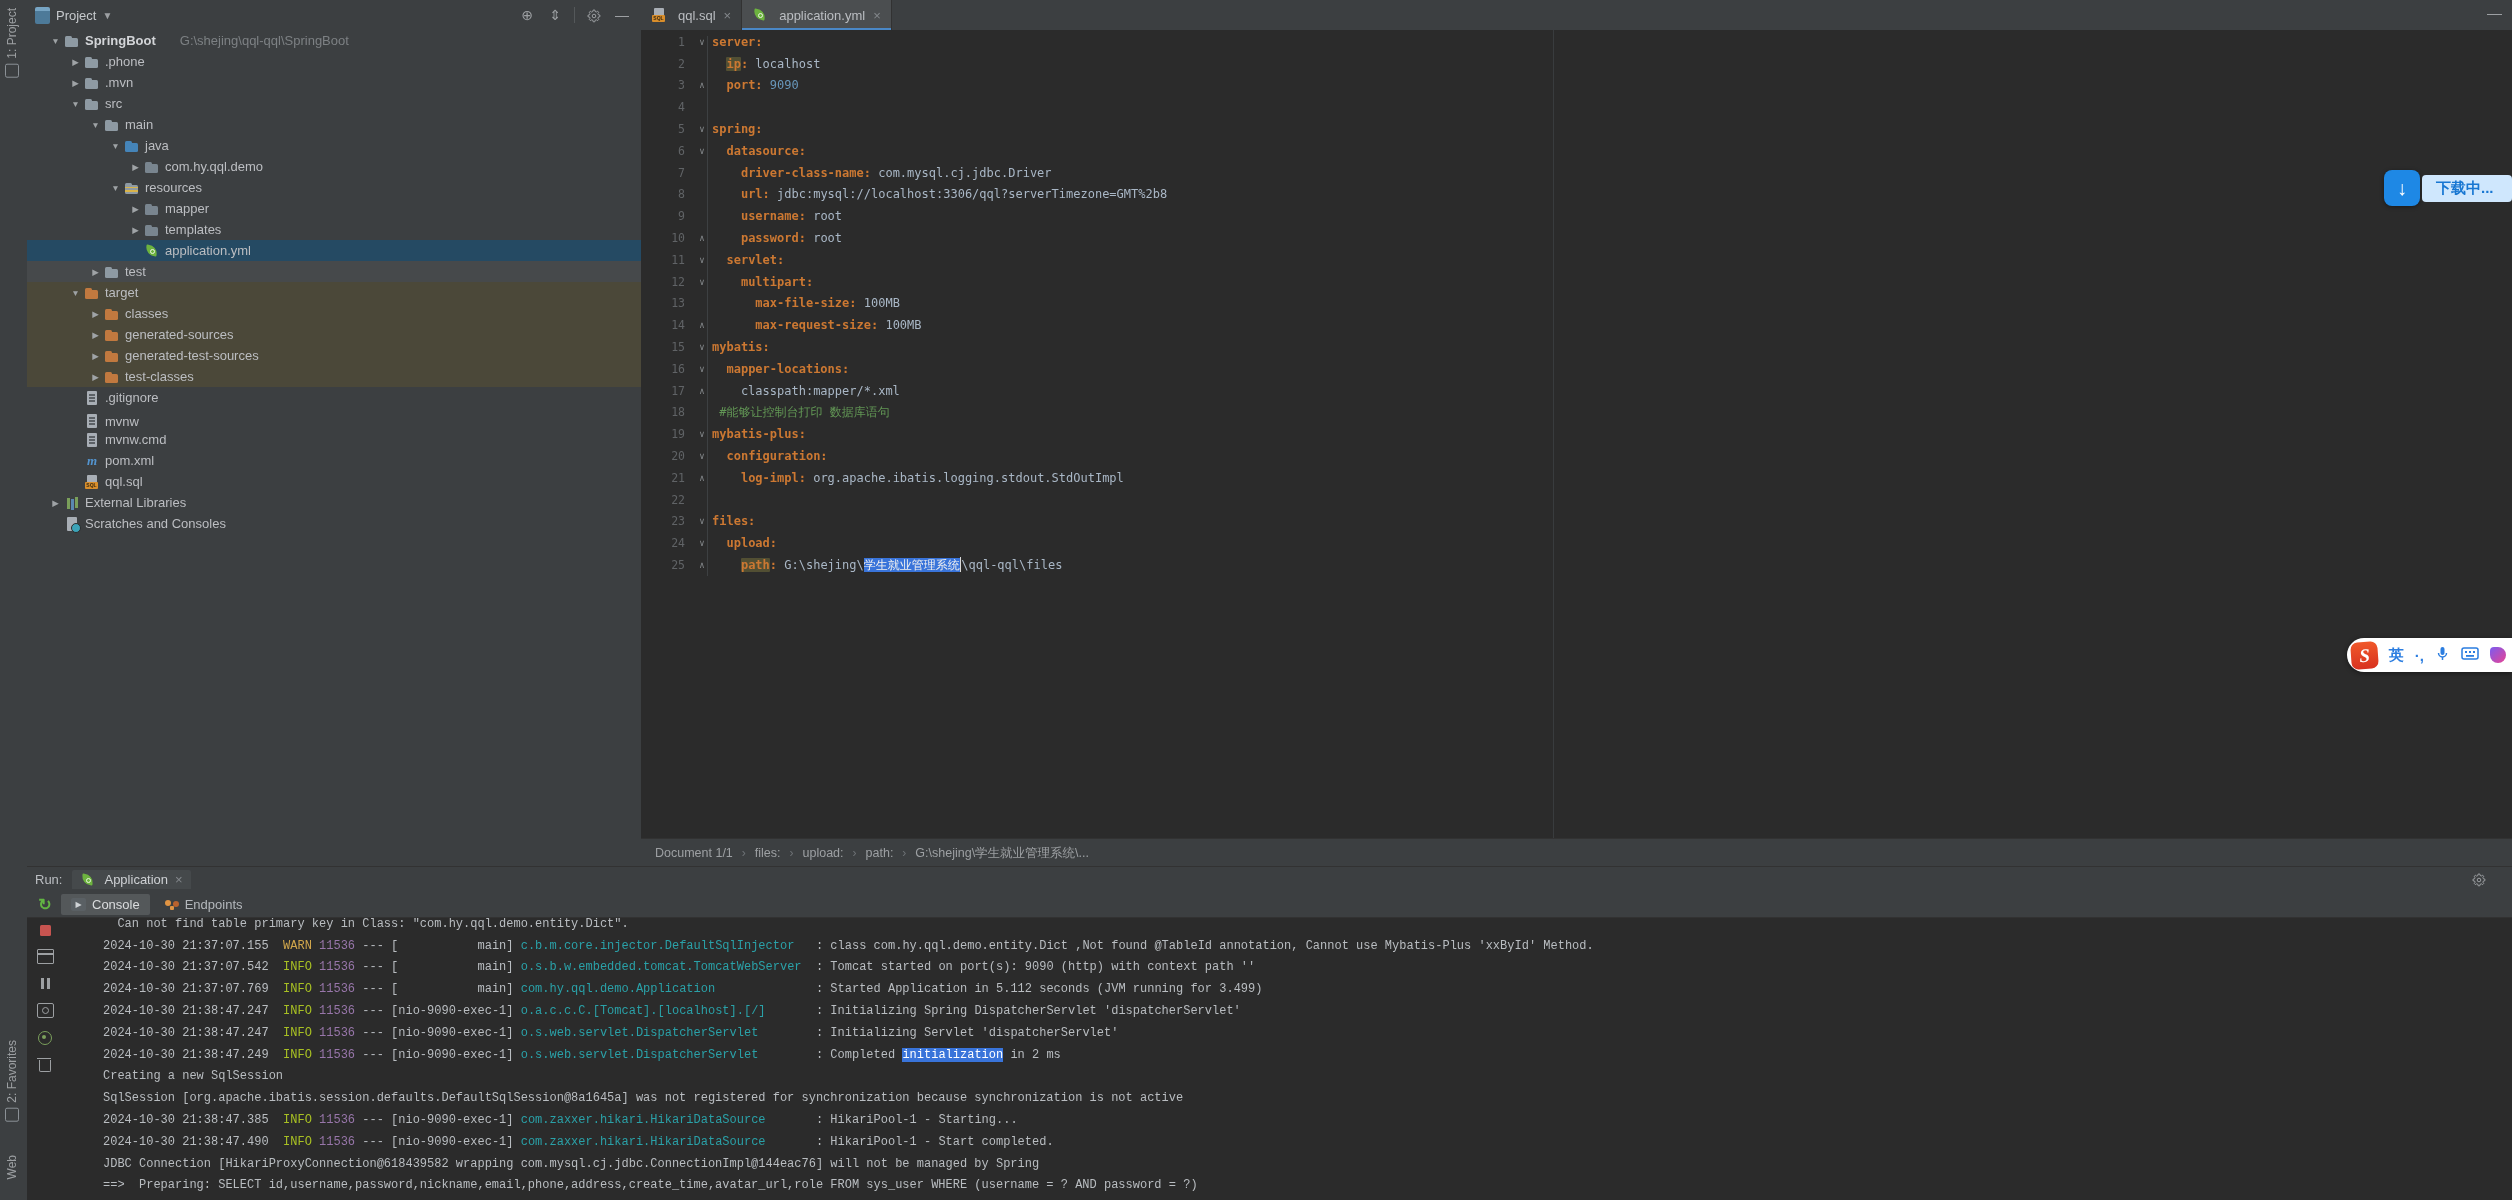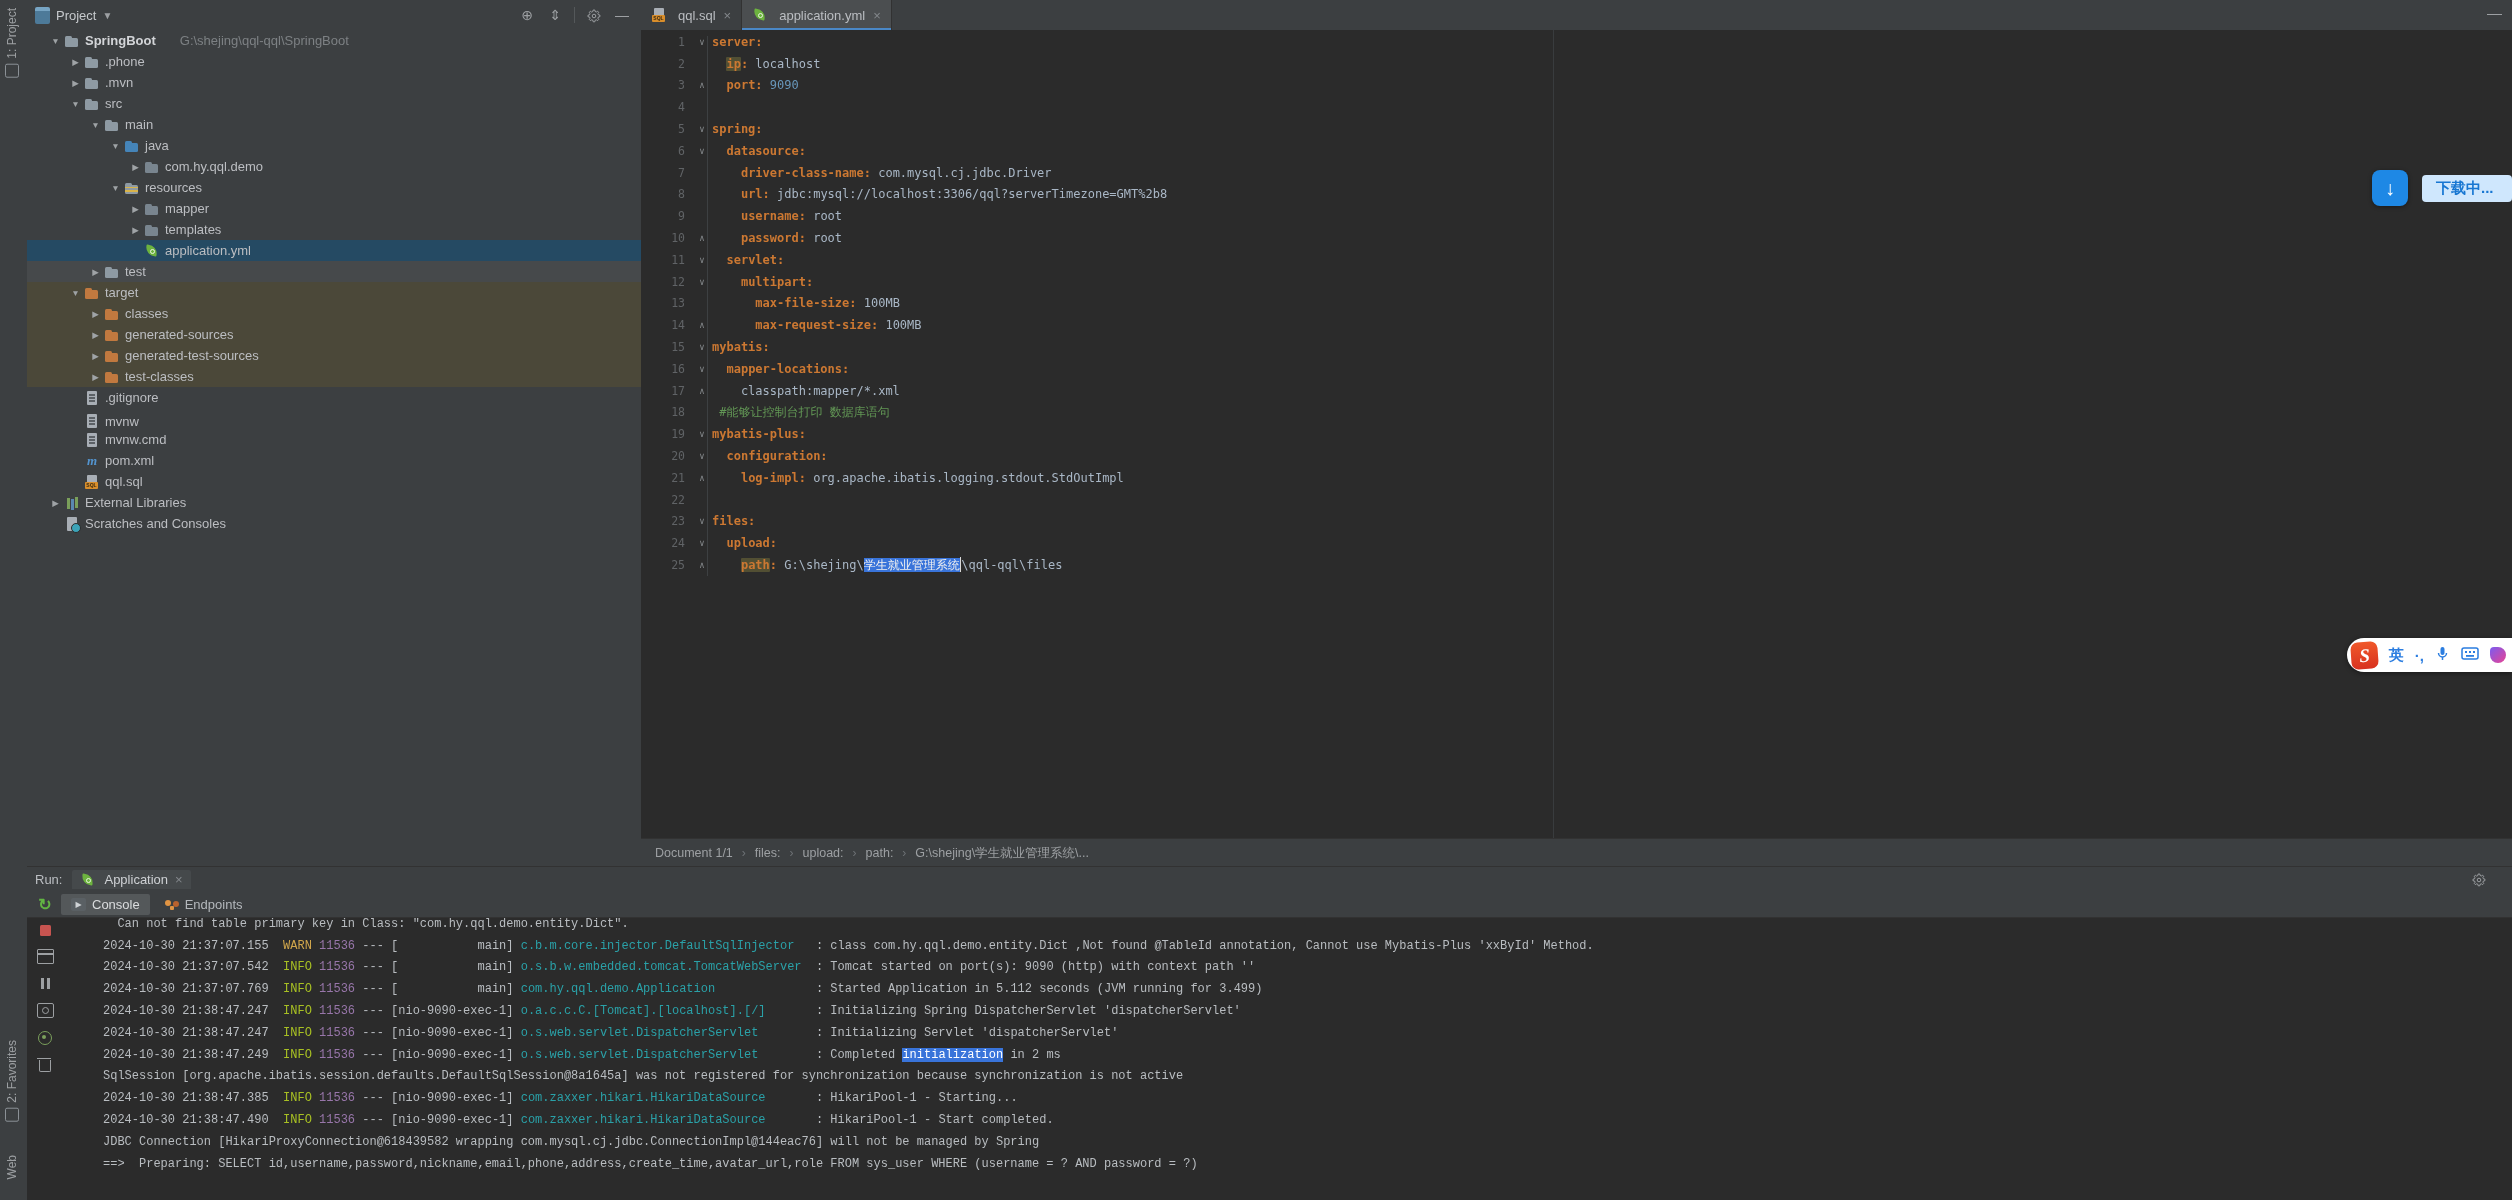--- a/index.html
+++ b/index.html
@@ -116,21 +116,21 @@
      font-family:"Liberation Mono","DejaVu Sans Mono",monospace;font-size:12px;padding-left:42px}
   .cline{height:21.8px;white-space:pre;display:flex;align-items:center}
   .d{color:#b9bdc1}.w{color:#d0a64c}.i{color:#a8c023}.p{color:#9876aa}.t{color:#2aa1a8}
   .s{background:#3974da;color:#ffffff}
 
   
   #dl{right:0;top:170px;display:flex;align-items:center}
   #dl-btn{width:36px;height:36px;background:#1e88e5;border-radius:8px;display:flex;align-items:center;justify-content:center;
      color:#fff;font-size:20px;font-weight:bold;box-shadow:0 1px 4px rgba(0,0,0,.4)}
   #dl-pill{height:27px;background:#cfe7fd;color:#1877d2;font-weight:bold;font-size:15px;display:flex;align-items:center;
-     padding:0 14px;border-radius:4px;margin-left:14px;width:62px}
+     padding:0 14px;border-radius:4px;margin-left:2px;width:62px}
   #ime{right:0;top:638px;height:34px;background:#ffffff;border-radius:17px 0 0 17px;display:flex;align-items:center;
      gap:11px;padding:0 6px 0 4px;box-shadow:0 1px 5px rgba(0,0,0,.45)}
   #ime-logo{width:27px;height:27px;border-radius:7px;background:linear-gradient(180deg,#f0582a,#d8321f);color:#fff;
      font:italic bold 19px "Liberation Serif",serif;display:flex;align-items:center;justify-content:center;transform:rotate(-4deg)}
   .ime-txt{color:#2b7de0;font-weight:bold;font-size:15px}
   .ime-skin{width:16px;height:16px;border-radius:4px 50% 50% 50%;background:linear-gradient(135deg,#7b5cf0,#e84393)}
   .gear-svg{display:inline-block;vertical-align:middle}
 </style>
 </head>
 <body>
@@ -486,20 +486,21 @@
         <span class="tb clear-icon"></span>
       </div>
     <div id="console">
         <div class="cline"><span class="d">  Can not find table primary key in Class: "com.hy.qql.demo.entity.Dict".</span></div>
         <div class="cline"><span class="d">2024-10-30 21:37:07.155  </span><span class="w">WARN</span><span class="d"> </span><span class="p">11536</span><span class="d"> --- [           main] </span><span class="t">c.b.m.core.injector.DefaultSqlInjector</span><span class="d">   : class com.hy.qql.demo.entity.Dict ,Not found @TableId annotation, Cannot use Mybatis-Plus 'xxById' Method.</span></div>
         <div class="cline"><span class="d">2024-10-30 21:37:07.542  </span><span class="i">INFO</span><span class="d"> </span><span class="p">11536</span><span class="d"> --- [           main] </span><span class="t">o.s.b.w.embedded.tomcat.TomcatWebServer</span><span class="d">  : Tomcat started on port(s): 9090 (http) with context path ''</span></div>
         <div class="cline"><span class="d">2024-10-30 21:37:07.769  </span><span class="i">INFO</span><span class="d"> </span><span class="p">11536</span><span class="d"> --- [           main] </span><span class="t">com.hy.qql.demo.Application</span><span class="d">              : Started Application in 5.112 seconds (JVM running for 3.499)</span></div>
         <div class="cline"><span class="d">2024-10-30 21:38:47.247  </span><span class="i">INFO</span><span class="d"> </span><span class="p">11536</span><span class="d"> --- [nio-9090-exec-1] </span><span class="t">o.a.c.c.C.[Tomcat].[localhost].[/]</span><span class="d">       : Initializing Spring DispatcherServlet 'dispatcherServlet'</span></div>
         <div class="cline"><span class="d">2024-10-30 21:38:47.247  </span><span class="i">INFO</span><span class="d"> </span><span class="p">11536</span><span class="d"> --- [nio-9090-exec-1] </span><span class="t">o.s.web.servlet.DispatcherServlet</span><span class="d">        : Initializing Servlet 'dispatcherServlet'</span></div>
         <div class="cline"><span class="d">2024-10-30 21:38:47.249  </span><span class="i">INFO</span><span class="d"> </span><span class="p">11536</span><span class="d"> --- [nio-9090-exec-1] </span><span class="t">o.s.web.servlet.DispatcherServlet</span><span class="d">        : Completed </span><span class="s">initialization</span><span class="d"> in 2 ms</span></div>
+        <div class="cline"><span class="d">Creating a new SqlSession</span></div>
         <div class="cline"><span class="d">SqlSession [org.apache.ibatis.session.defaults.DefaultSqlSession@8a1645a] was not registered for synchronization because synchronization is not active</span></div>
         <div class="cline"><span class="d">2024-10-30 21:38:47.385  </span><span class="i">INFO</span><span class="d"> </span><span class="p">11536</span><span class="d"> --- [nio-9090-exec-1] </span><span class="t">com.zaxxer.hikari.HikariDataSource</span><span class="d">       : HikariPool-1 - Starting...</span></div>
         <div class="cline"><span class="d">2024-10-30 21:38:47.490  </span><span class="i">INFO</span><span class="d"> </span><span class="p">11536</span><span class="d"> --- [nio-9090-exec-1] </span><span class="t">com.zaxxer.hikari.HikariDataSource</span><span class="d">       : HikariPool-1 - Start completed.</span></div>
         <div class="cline"><span class="d">JDBC Connection [HikariProxyConnection@618439582 wrapping com.mysql.cj.jdbc.ConnectionImpl@144eac76] will not be managed by Spring</span></div>
         <div class="cline"><span class="d">==&gt;  Preparing: SELECT id,username,password,nickname,email,phone,address,create_time,avatar_url,role FROM sys_user WHERE (username = ? AND password = ?)</span></div>
         <div class="cline"></div>
       </div>
   </div>
 
   <div id="dl" class="abs">

